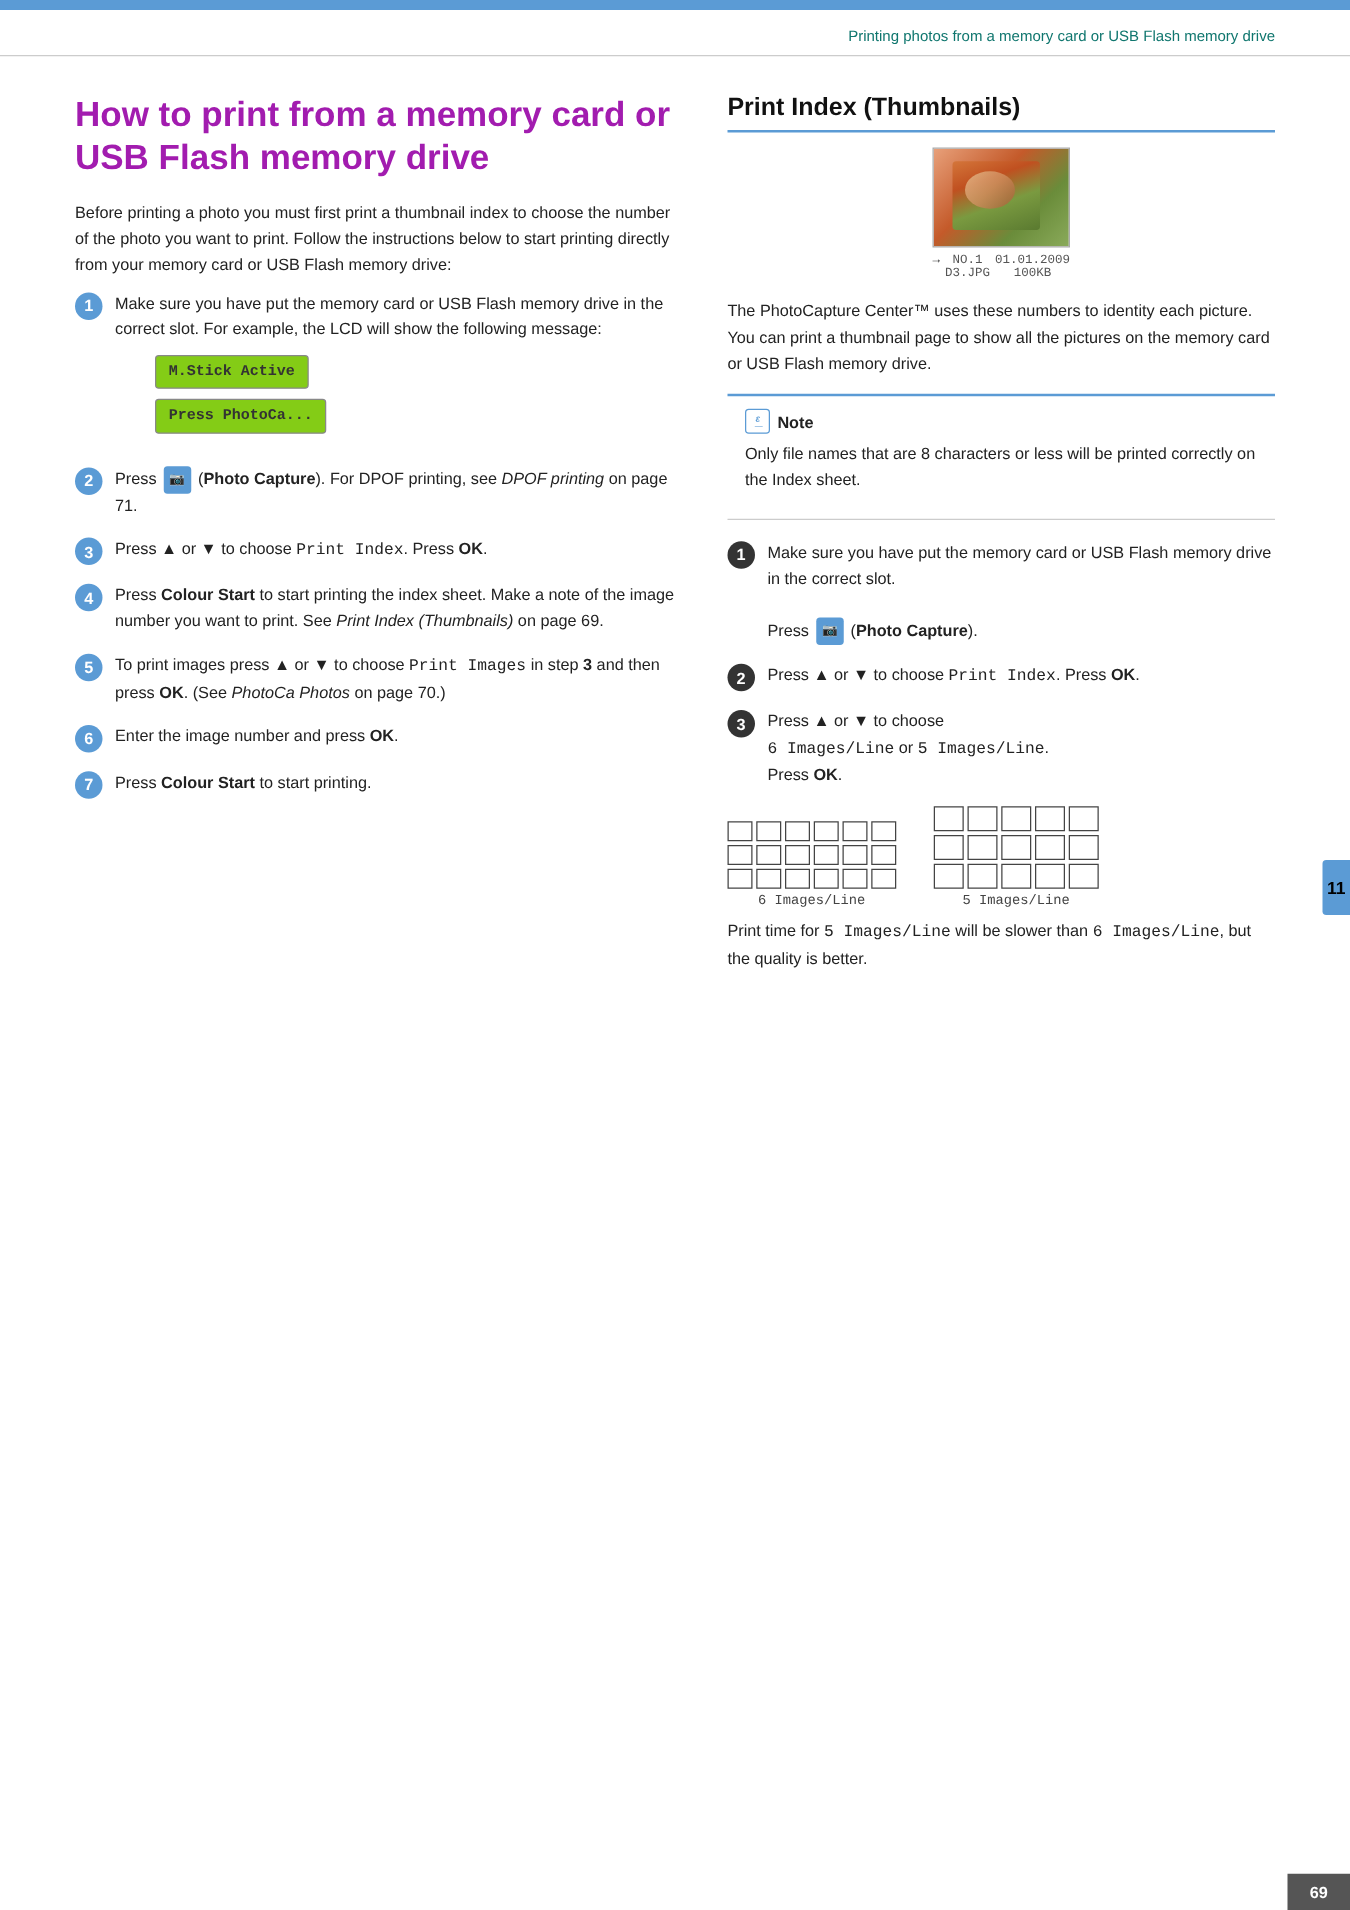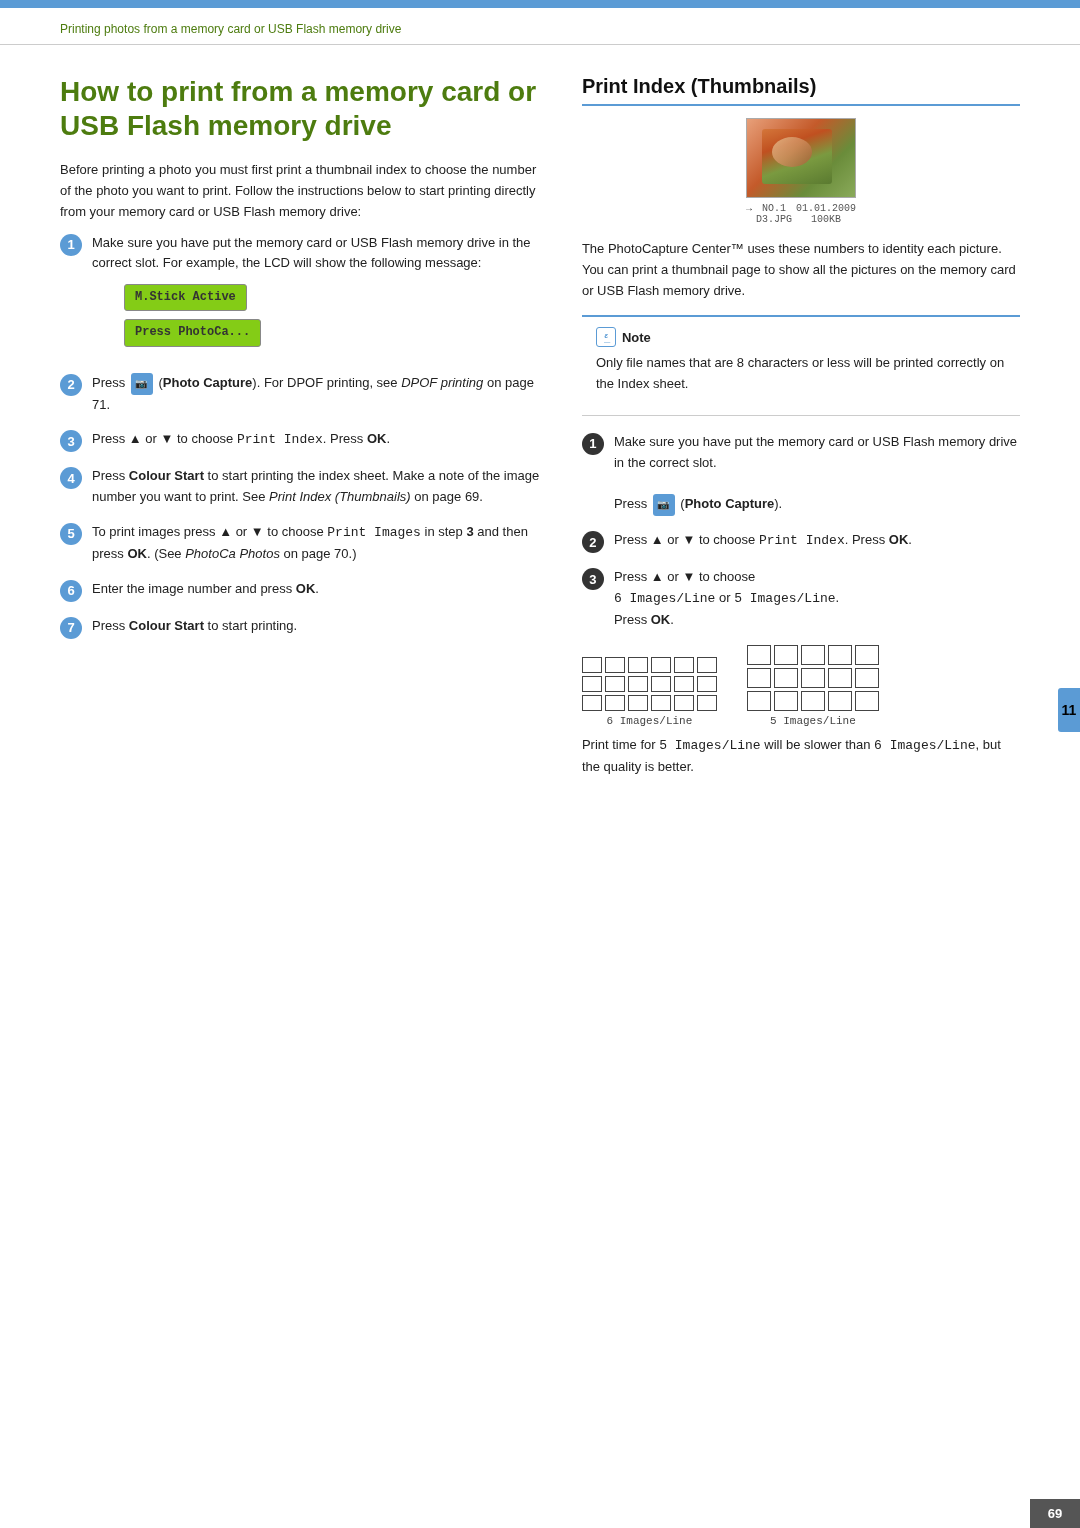--- a/index.html
+++ b/index.html
@@ -18,24 +18,24 @@
       padding: 0;
     }
     
     .top-bar {
       width: 100%;
       height: 8px;
       background: #5b9bd5;
     }
     
     .page-header {
-      text-align: left;
+      text-align: right;
       padding: 14px 60px 8px 60px;
       font-size: 12px;
-      color: #4d7c0f;
+      color: #0f766e;
       border-bottom: 1px solid #ccc;
     }
     
     .content {
       display: flex;
       flex-direction: row;
       padding: 30px 60px 30px 60px;
       gap: 40px;
     }
     
@@ -46,21 +46,21 @@
     
     .right-col {
       flex: 1;
       min-width: 0;
     }
     h1 {
       font-size: 28px;
       font-weight: bold;
       line-height: 1.2;
       margin-bottom: 18px;
-      color: #4d7c0f;
+      color: #a21caf;
     }
     h2 {
       font-size: 20px;
       font-weight: bold;
       color: #111;
       border-bottom: 2px solid #5b9bd5;
       padding-bottom: 6px;
       margin-bottom: 12px;
     }
     p {

